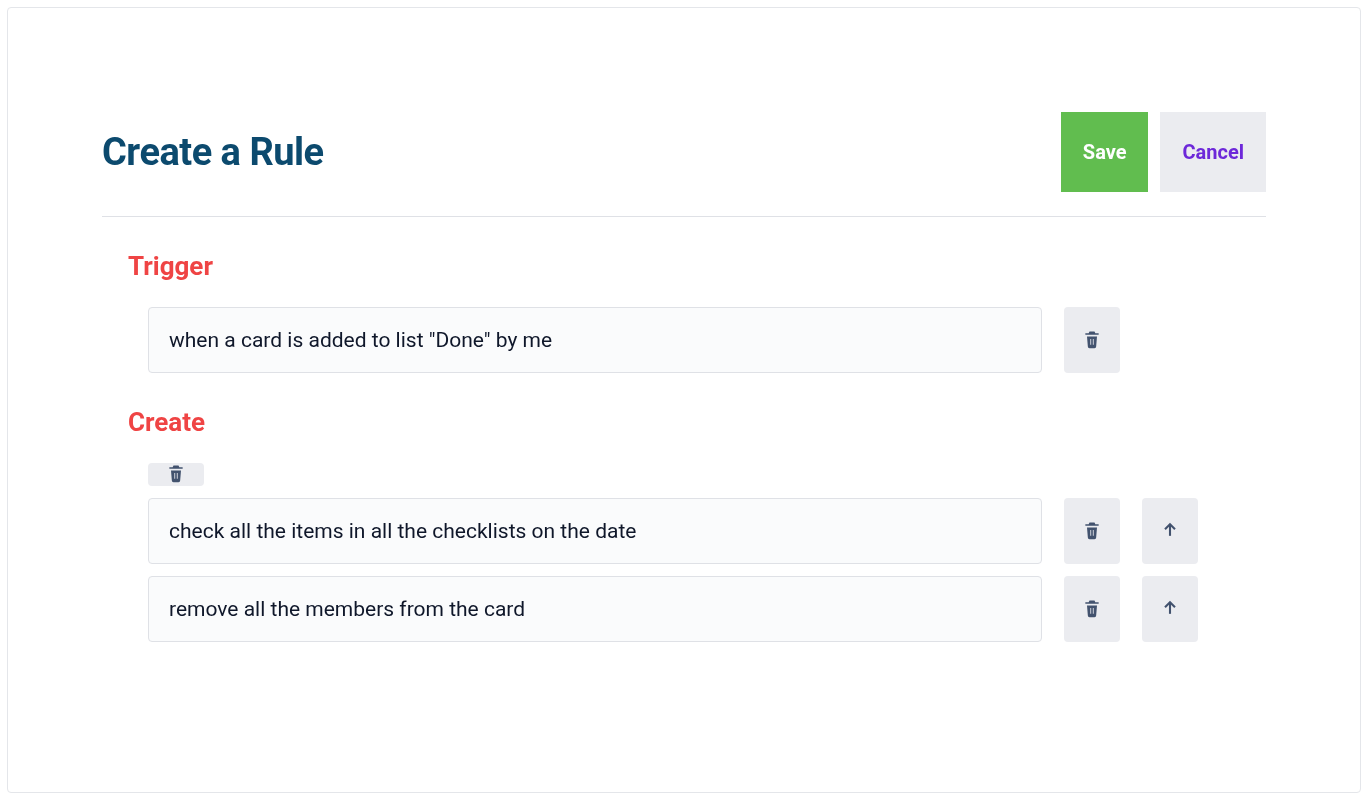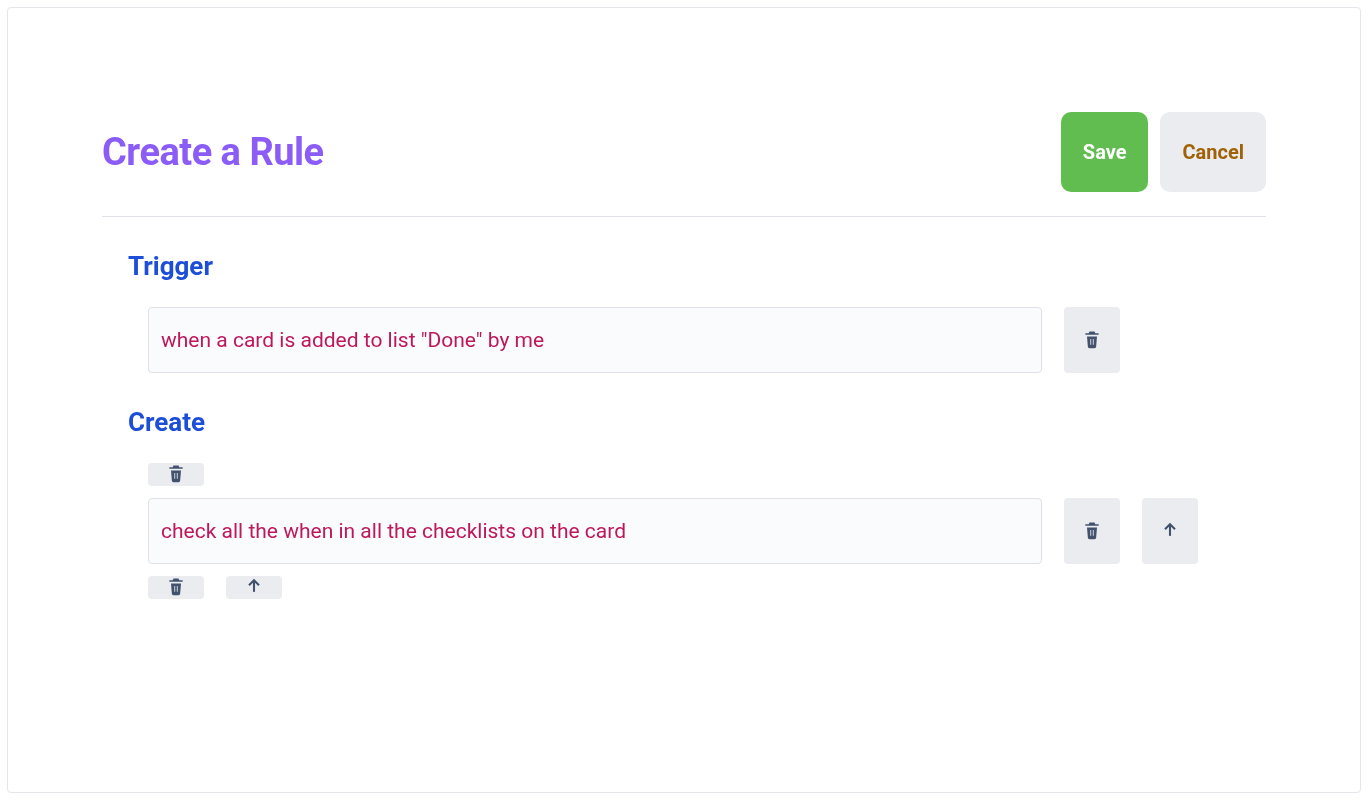--- a/index.html
+++ b/index.html
@@ -26,61 +26,61 @@
   .header-row {
     display: flex;
     align-items: center;
     justify-content: space-between;
     padding-bottom: 24px;
     border-bottom: 1px solid #dfe1e6;
   }
   .page-title {
     font-size: 38px;
     font-weight: 700;
-    color: #8b5cf6;
+    color: #0c4a6e;
     letter-spacing: -0.5px;
   }
   .btn-group { display: flex; gap: 12px; }
   .btn {
     font-size: 20px;
     font-weight: 700;
     padding: 28px 22px;
-    border-radius: 10px;
+    border-radius: 0;
     border: none;
     cursor: pointer;
     font-family: inherit;
   }
   .btn-save { background: #61bd4f; color: #ffffff; }
-  .btn-cancel { background: #ebecf0; color: #a16207; }
+  .btn-cancel { background: #ebecf0; color: #6d28d9; }
 
   .section {
     margin-top: 34px;
     padding-left: 26px;
   }
   .section-title {
     font-size: 26px;
     font-weight: 700;
-    color: #1d4ed8;
+    color: #ef4444;
     margin-bottom: 26px;
   }
   .rows { padding-left: 20px; }
   .row {
     display: flex;
     align-items: stretch;
     gap: 22px;
     margin-bottom: 12px;
   }
   .statement {
     flex: 0 0 894px;
     background: #fafbfc;
     border: 1px solid #dfe1e6;
     border-radius: 4px;
-    padding: 20px 12px;
+    padding: 20px 20px;
     font-size: 21px;
-    color: #be185d;
+    color: #0f172a;
     display: flex;
     align-items: center;
   }
   .icon-btn {
     width: 56px;
     background: #ebecf0;
     border: none;
     border-radius: 4px;
     cursor: pointer;
     display: flex;
@@ -126,34 +126,35 @@
       <h2 class="section-title">Create</h2>
       <div class="rows" id="actions-rows">
           <div class="row">
             <button class="icon-btn">
               <span><svg viewBox="0 0 24 24">
                   <path d="M9 3h6l1 2h4v2H4V5h4l1-2zM6 9h12l-1 12a2 2 0 0 1-2 2H9a2 2 0 0 1-2-2L6 9zm4 3v7h1v-7h-1zm3 0v7h1v-7h-1z"></path>
                 </svg></span>
             </button>
           </div>
           <div class="row">
-            <div class="statement">check all the when in all the checklists on the card</div>
+            <div class="statement">check all the items in all the checklists on the date</div>
             <button class="icon-btn">
               <span><svg viewBox="0 0 24 24">
                   <path d="M9 3h6l1 2h4v2H4V5h4l1-2zM6 9h12l-1 12a2 2 0 0 1-2 2H9a2 2 0 0 1-2-2L6 9zm4 3v7h1v-7h-1zm3 0v7h1v-7h-1z"></path>
                 </svg></span>
             </button>
             <button class="icon-btn arrow">
               <span><svg viewBox="0 0 24 24">
                   <path d="M12 19V5"></path>
                   <path d="M6 11l6-6 6 6"></path>
                 </svg></span>
             </button>
           </div>
           <div class="row">
+            <div class="statement">remove all the members from the card</div>
             <button class="icon-btn">
               <span><svg viewBox="0 0 24 24">
                   <path d="M9 3h6l1 2h4v2H4V5h4l1-2zM6 9h12l-1 12a2 2 0 0 1-2 2H9a2 2 0 0 1-2-2L6 9zm4 3v7h1v-7h-1zm3 0v7h1v-7h-1z"></path>
                 </svg></span>
             </button>
             <button class="icon-btn arrow">
               <span><svg viewBox="0 0 24 24">
                   <path d="M12 19V5"></path>
                   <path d="M6 11l6-6 6 6"></path>
                 </svg></span>

